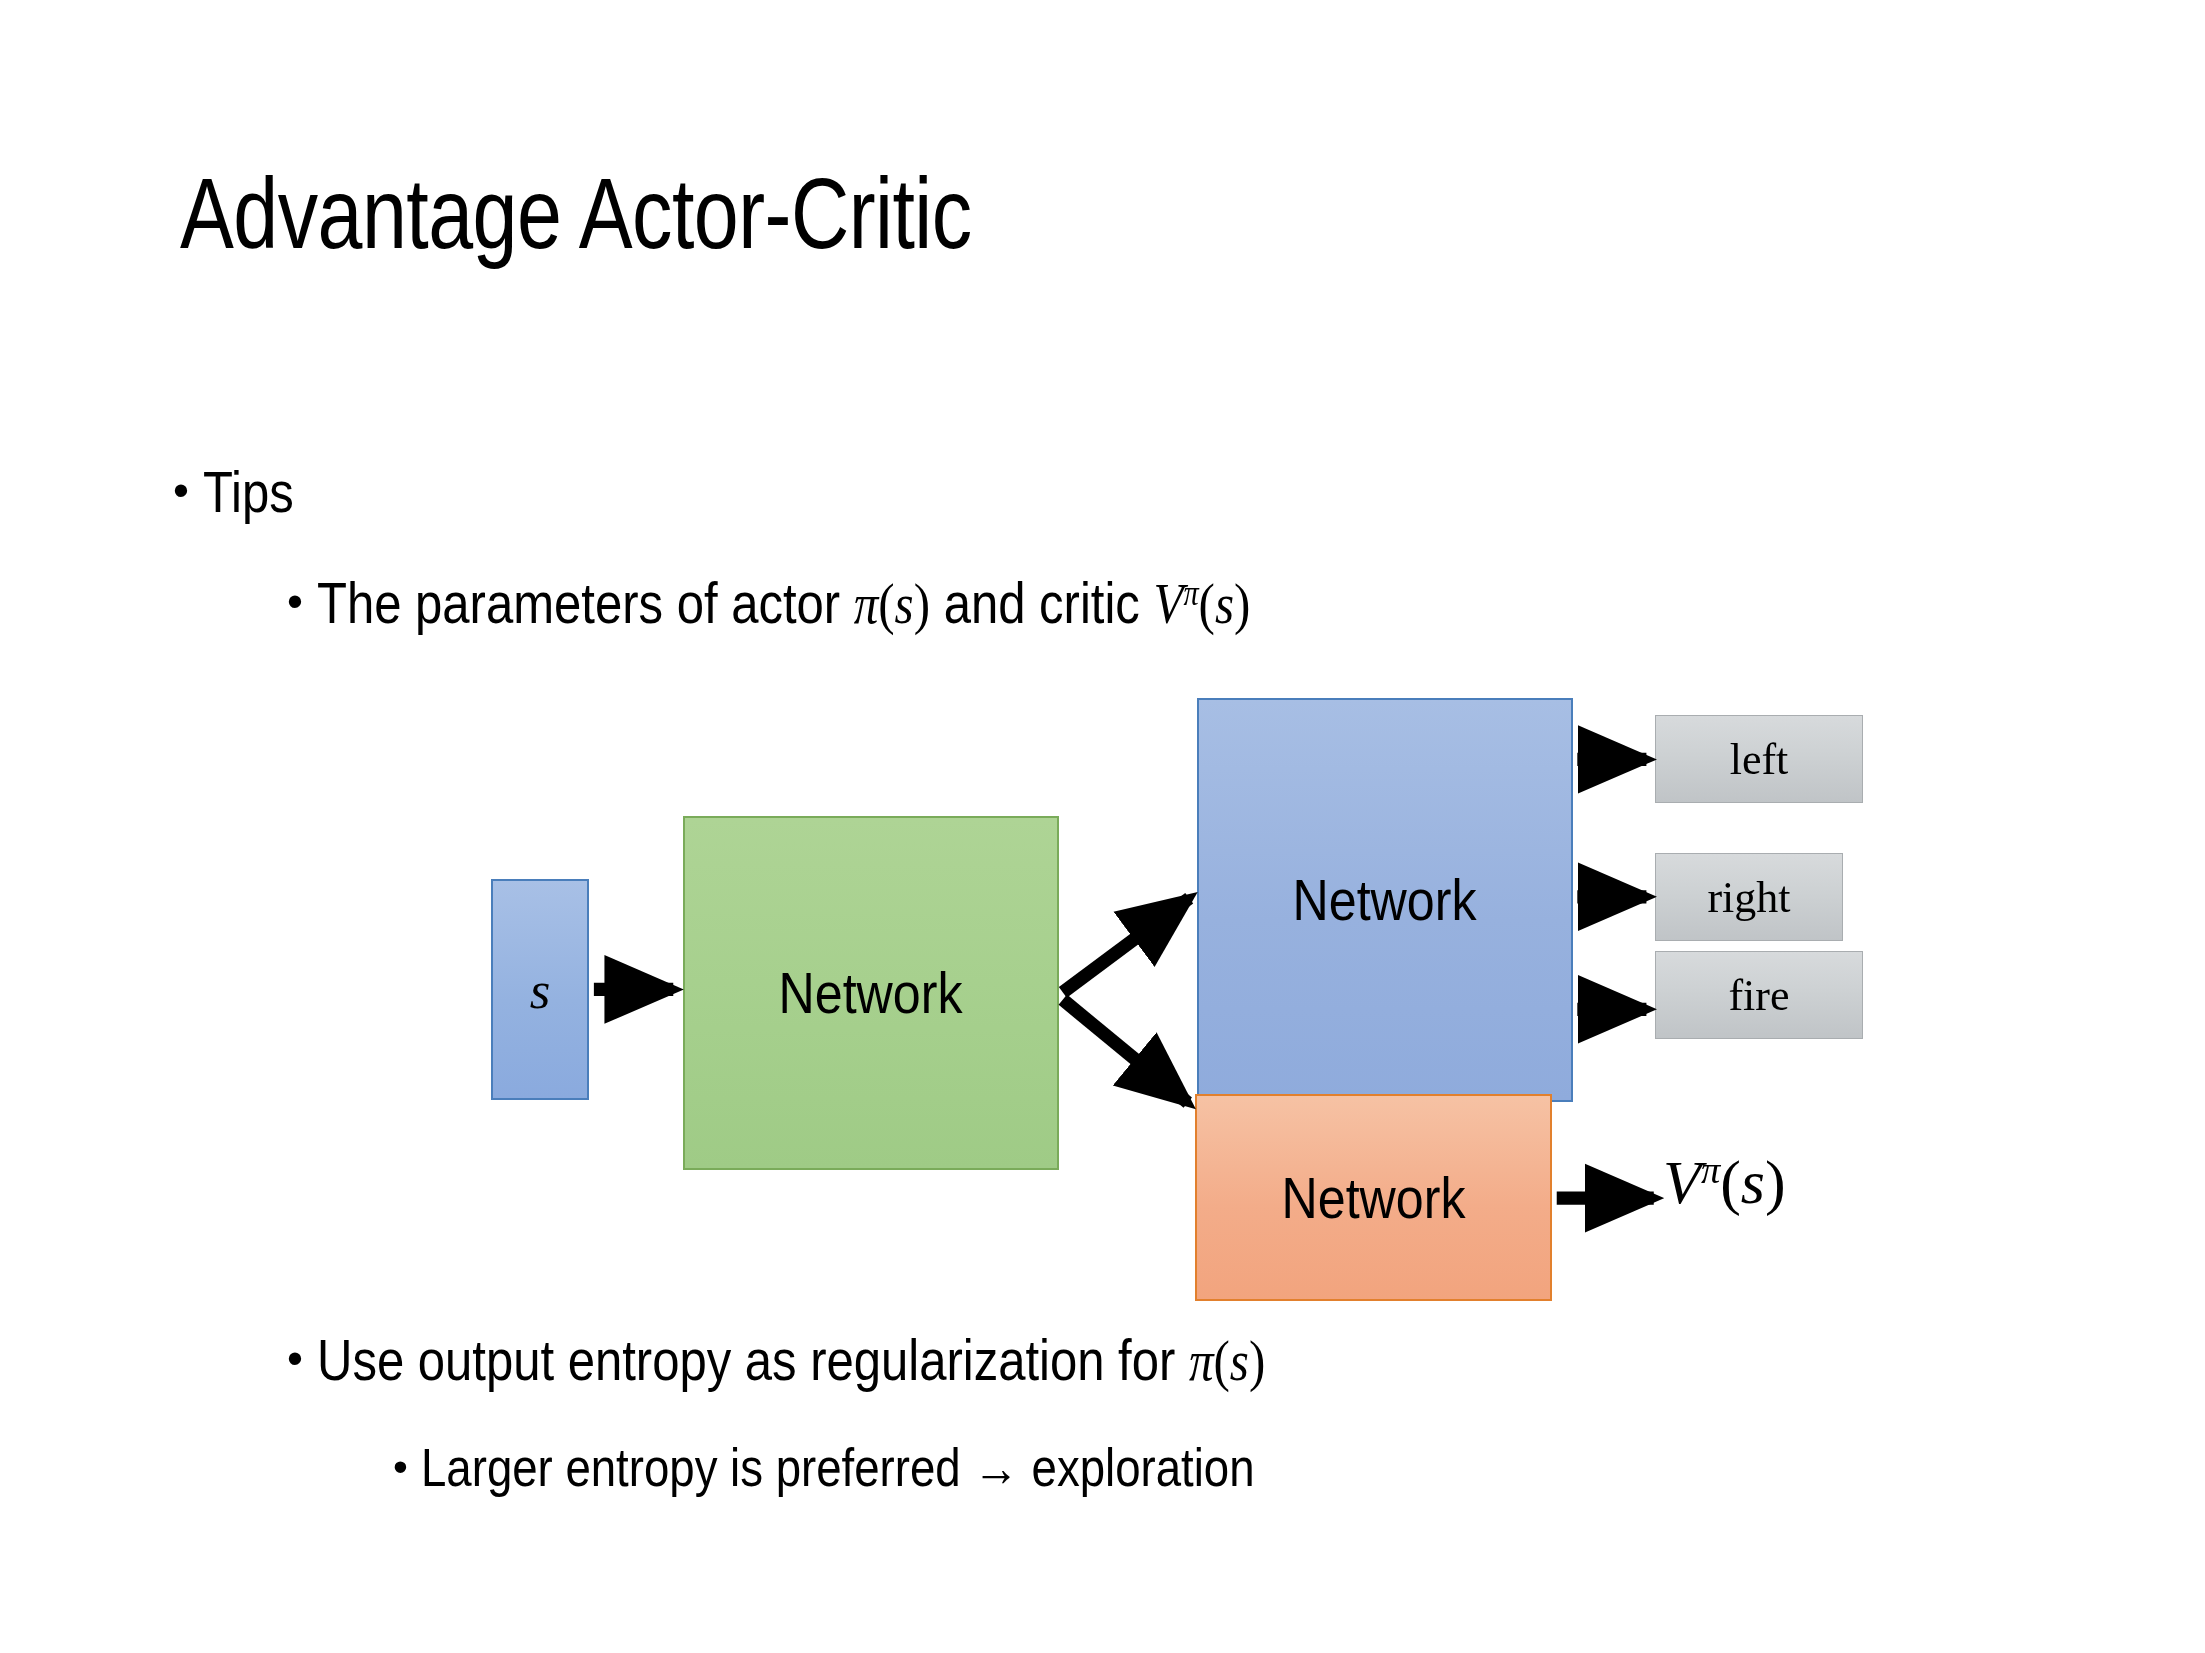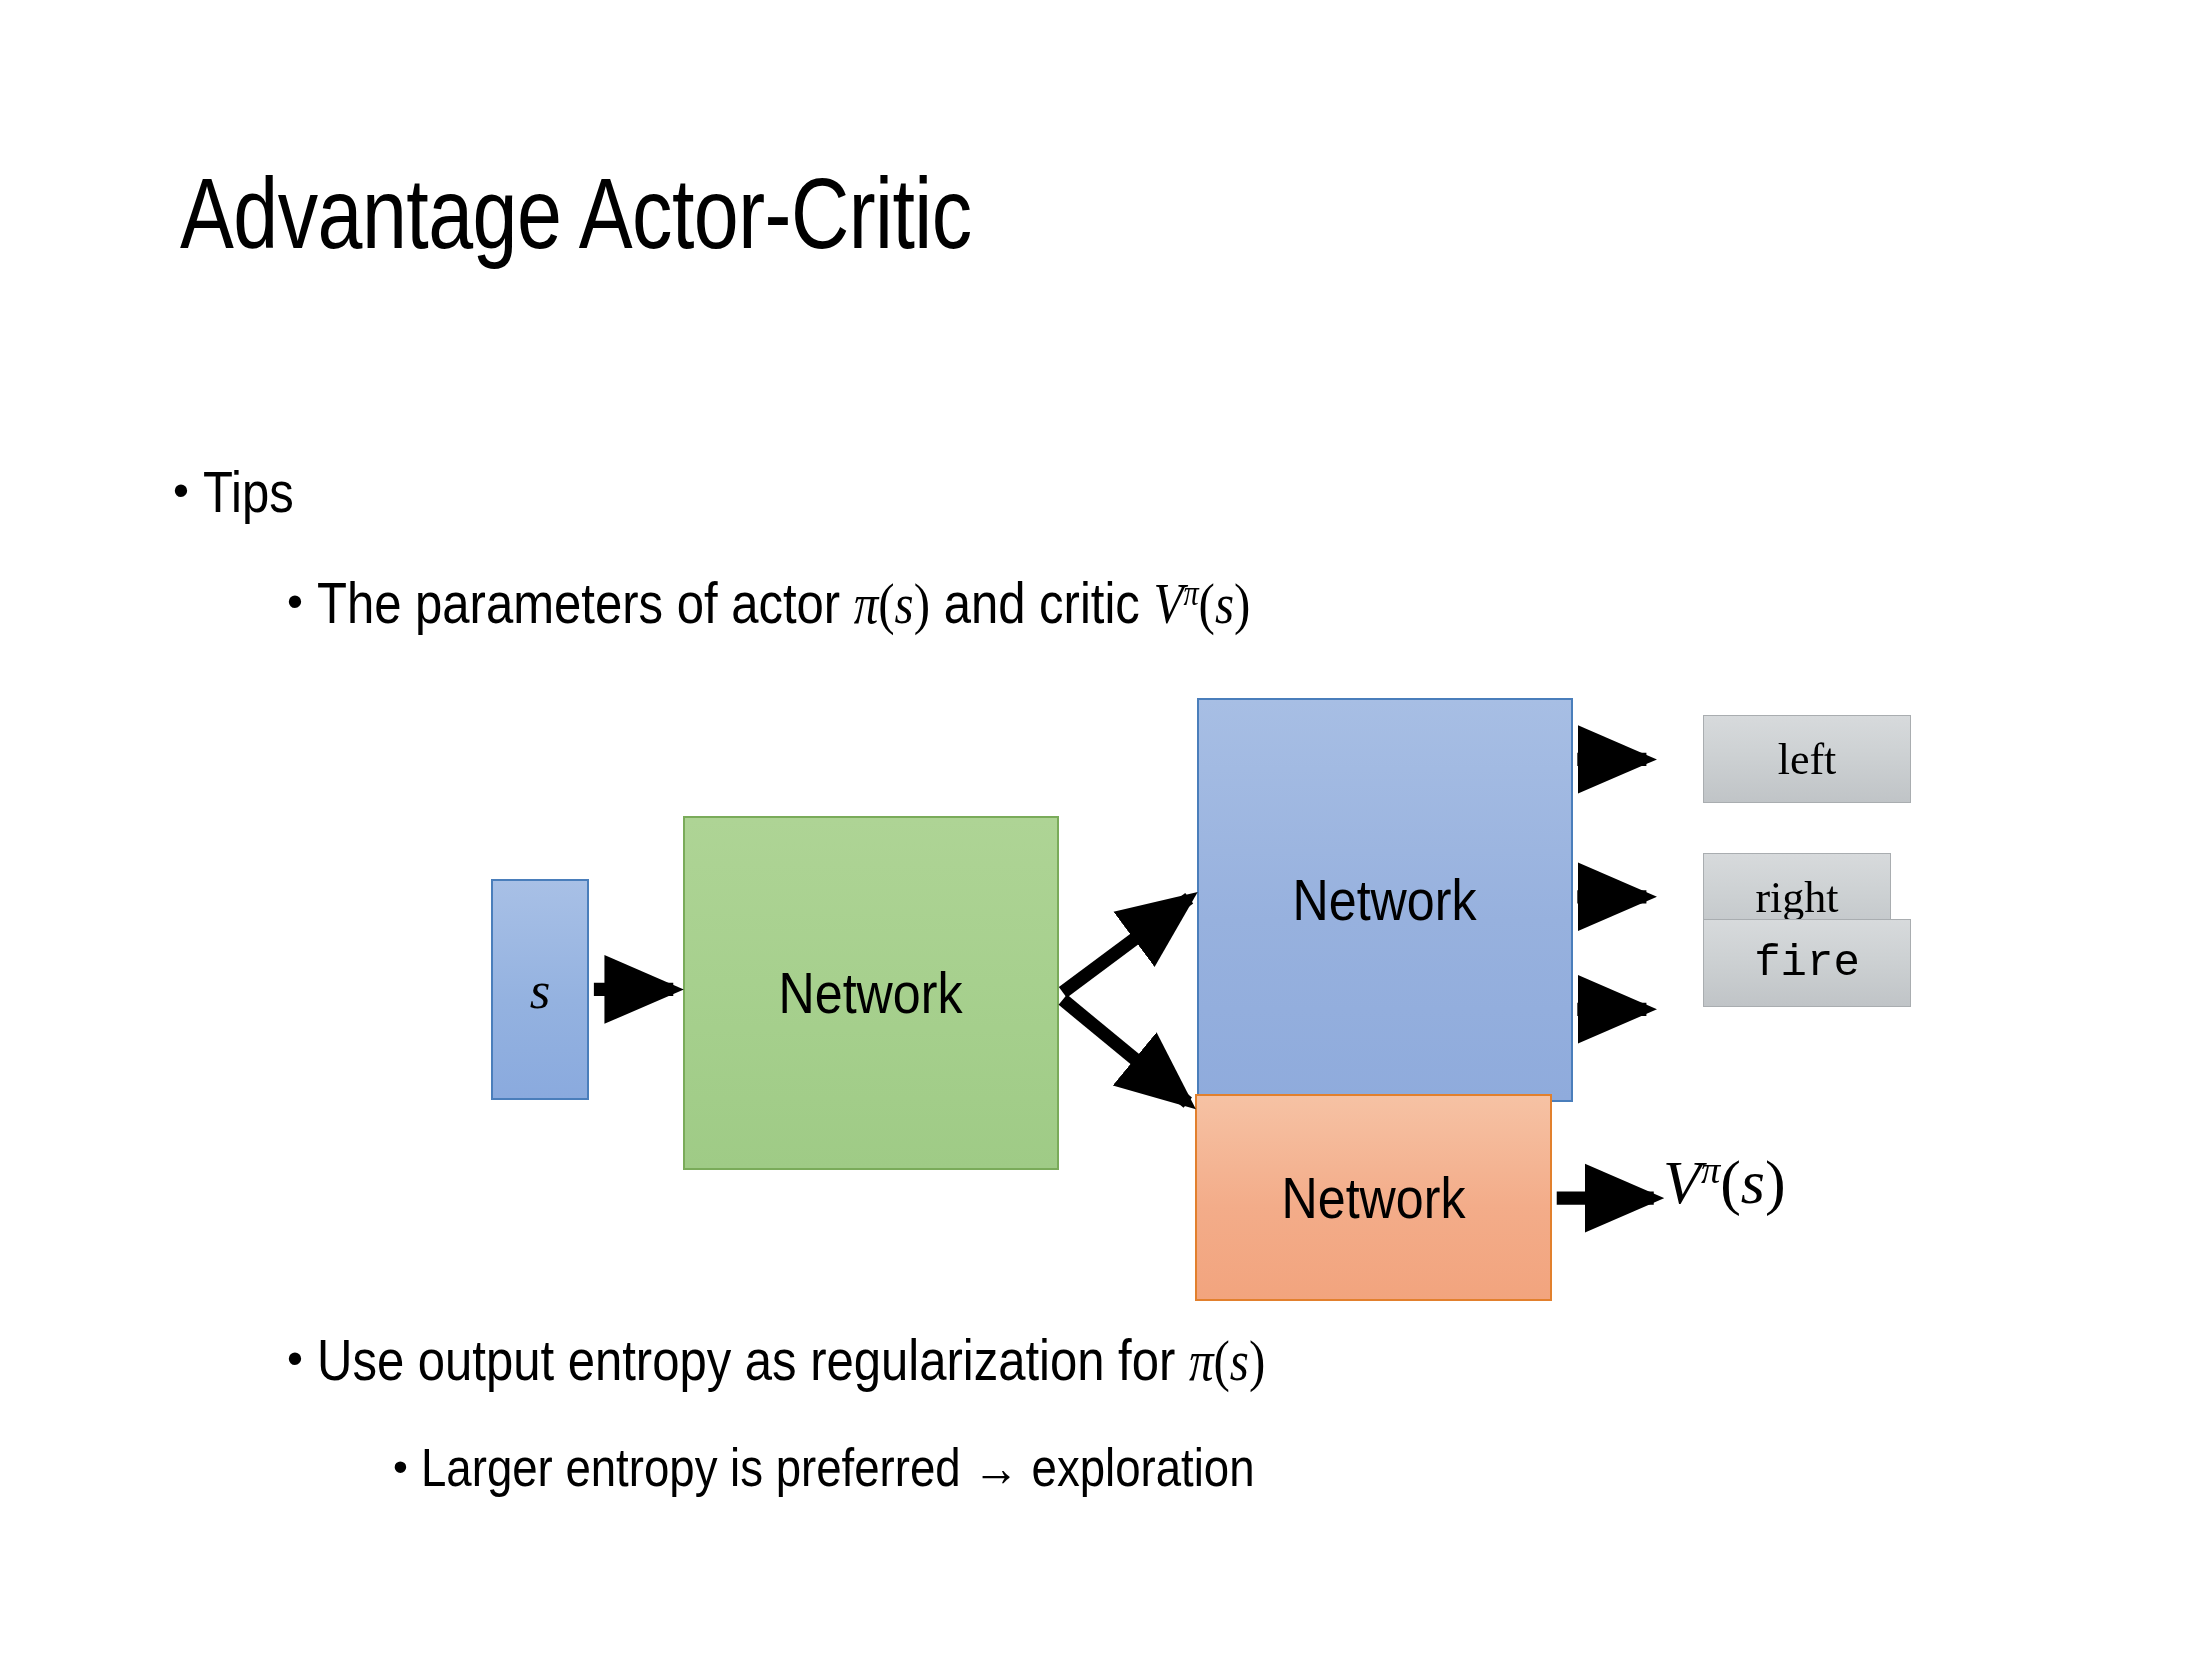--- a/index.html
+++ b/index.html
@@ -133,25 +133,24 @@
     position: absolute;
     box-sizing: border-box;
     display: flex;
     align-items: center;
     justify-content: center;
     background: linear-gradient(180deg, #d7dadc 0%, #cdd1d3 45%, #c0c4c7 100%);
     border: 1.5px solid #a9adb0;
     font-family: "Liberation Serif", "DejaVu Serif", serif;
     font-size: 44px;
     color: #000000;
-    margin-left: 48px;
   }
   #out-left  { left: 1655px; top: 715px;  width: 208px; height: 88px; }
   #out-right { left: 1655px; top: 853px; width: 188px; height: 88px; }
-  #out-fire  { left: 1655px; top: 919px; width: 208px; height: 88px; font-family: Liberation Mono, monospace; }
+  #out-fire  { left: 1655px; top: 951px; width: 208px; height: 88px; }
 
   
   #critic-output {
     position: absolute;
     left: 1663px;
     top: 1147px;
     font-size: 62px;
   }
 </style>
 </head>

